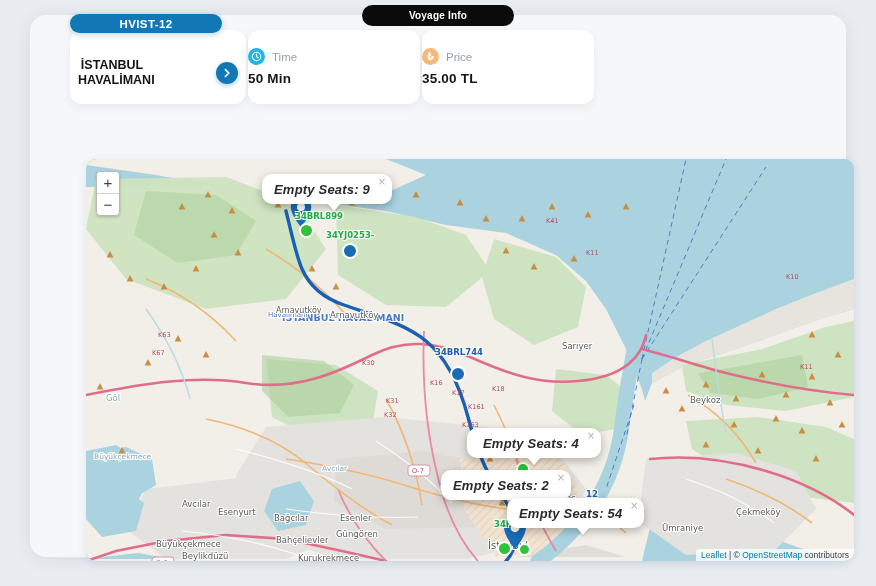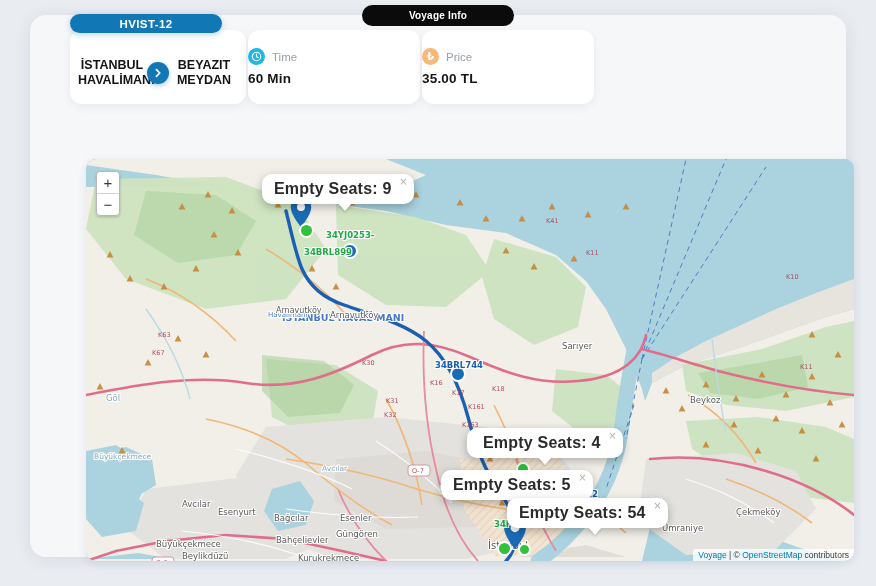--- a/index.html
+++ b/index.html
@@ -94,21 +94,21 @@
     font-size:15px;color:#3a3a3a;font-weight:400;cursor:pointer;
     font-family:"Liberation Sans",sans-serif;line-height:1;
   }
   .zoom-btn.minus{border-top:1px solid #d2d2d2;}
   
   .popup{
     position:absolute;background:#fff;border-radius:10px;
     box-shadow:0 3px 10px rgba(0,0,0,.28);
     padding:6px 22px 6px 12px;z-index:30;white-space:nowrap;
   }
-  .popup-text{font-size:16px;font-weight:700;color:#2a2a2a;letter-spacing:.2px;}
+  .popup-text{font-size:13px;font-weight:700;color:#2a2a2a;letter-spacing:.2px;font-style:italic;}
   .popup-close{
     position:absolute;right:6px;top:3px;font-size:10px;color:#b2b2b2;
     cursor:pointer;line-height:1;font-family:"DejaVu Sans",sans-serif;
   }
   .popup:after{
     content:"";position:absolute;left:var(--tipx,50%);bottom:-7px;
     margin-left:-7px;border-left:7px solid transparent;
     border-right:7px solid transparent;border-top:8px solid #fff;
     filter:drop-shadow(0 2px 1px rgba(0,0,0,.13));
   }
@@ -142,35 +142,34 @@
 
       <div class="card route-card">
         <div class="badge">HVIST-12</div>
         <div class="route-body">
           <div class="stop">İSTANBUL HAVALİMANI</div>
           <div class="arrow-circle">
             <svg width="10" height="10" viewBox="0 0 10 10" aria-hidden="true">
               <path d="M3.4 1.6 L6.8 5 L3.4 8.4" fill="none" stroke="#ffffff" stroke-width="1.7" stroke-linecap="round" stroke-linejoin="round"></path>
             </svg>
           </div>
-          <div class="stop">BEYAZIT MEYDAN</div>
         </div>
       </div>
 
       <div class="card stat">
         <div class="stat-head">
           <span class="stat-ico time">
             <svg width="11" height="11" viewBox="0 0 12 12" aria-hidden="true">
               <circle cx="6" cy="6" r="4.6" fill="none" stroke="#fff" stroke-width="1.2"></circle>
               <path d="M6 3.3 V6.2 L7.9 7.3" fill="none" stroke="#fff" stroke-width="1.2" stroke-linecap="round"></path>
             </svg>
           </span>
           <span class="stat-label">Time</span>
         </div>
-        <div class="stat-value">60 Min</div>
+        <div class="stat-value">50 Min</div>
       </div>
 
 
       <div class="card stat">
         <div class="stat-head">
           <span class="stat-ico price" style="color:#fff;font-size:10px;font-weight:700;line-height:1;">₺</span>
           <span class="stat-label">Price</span>
         </div>
         <div class="stat-value">35.00 TL</div>
       </div>
@@ -462,26 +461,26 @@
         <div class="zoom-btn minus">−</div>
       </div>
 
       <div class="pin" style="left:204px;top:38px;">
         <svg width="22" height="30" viewBox="0 0 22 30" aria-hidden="true">
           <path d="M11 0C5.3 0 .8 4.5.8 10.2.8 18 11 30 11 30s10.2-12 10.2-19.8C21.2 4.5 16.7 0 11 0z" fill="#1a6bb5"></path>
           <circle cx="11" cy="10" r="4" fill="#ffffff"></circle>
         </svg>
       </div>
       <div class="dot" style="left:213px;top:64px;width:11px;height:11px;background:#2fc23a;border:2px solid #ffffff;"></div>
-      <div class="plate" style="left:218px;top:52px;color:#1faa44;margin-top:36px;">34BRL899</div>
+      <div class="plate" style="left:209px;top:52px;color:#1faa44;">34BRL899</div>
 
       <div class="plate" style="left:240px;top:71px;color:#1faa44;">34YJ0253-</div>
       <div class="dot" style="left:256px;top:84px;width:12px;height:12px;background:#1a6bb5;border:2px solid #ffffff;"></div>
 
-      <div class="plate" style="left:349px;top:201px;color:#1a5fb4;">34BRL744</div>
+      <div class="plate" style="left:349px;top:188px;color:#1a5fb4;">34BRL744</div>
       <div class="dot" style="left:364px;top:207px;width:12px;height:12px;background:#1a6bb5;border:2px solid #ffffff;"></div>
 
       <div class="dot" style="left:430px;top:303px;width:10px;height:10px;background:#2fc23a;border:2px solid #ffffff;"></div>
       <div class="plate" style="left:408px;top:360px;color:#1faa44;">34FL</div>
       <div class="plate" style="left:500px;top:330px;color:#1a5fb4;">12</div>
 
       <div class="pin" style="left:417px;top:358px;">
         <svg width="24" height="32" viewBox="0 0 22 30" aria-hidden="true">
           <path d="M11 0C5.3 0 .8 4.5.8 10.2.8 18 11 30 11 30s10.2-12 10.2-19.8C21.2 4.5 16.7 0 11 0z" fill="#1a6bb5"></path>
           <circle cx="11" cy="10" r="4.2" fill="#ffffff"></circle>
@@ -494,28 +493,28 @@
         <span class="popup-text">Empty Seats: 9</span>
         <span class="popup-close">×</span>
       </div>
 
       <div class="popup" style="left:381px;top:269px;padding-left:16px;--tipx:50%;">
         <span class="popup-text">Empty Seats: 4</span>
         <span class="popup-close">×</span>
       </div>
 
       <div class="popup" style="left:355px;top:311px;--tipx:72%;">
-        <span class="popup-text">Empty Seats: 5</span>
+        <span class="popup-text">Empty Seats: 2</span>
         <span class="popup-close">×</span>
       </div>
 
       <div class="popup" style="left:377px;top:339px;margin-left:44px;--tipx:55%;">
         <span class="popup-text">Empty Seats: 54</span>
         <span class="popup-close">×</span>
       </div>
 
       <div class="attrib">
-        <span style="color:#0078a8;">Voyage</span><span> | © </span><span style="color:#0078a8;">OpenStreetMap</span><span> contributors</span>
+        <span style="color:#0078a8;">Leaflet</span><span> | © </span><span style="color:#0078a8;">OpenStreetMap</span><span> contributors</span>
       </div>
 
     </div>
   </div>
 </div>
 
 </body></html>

